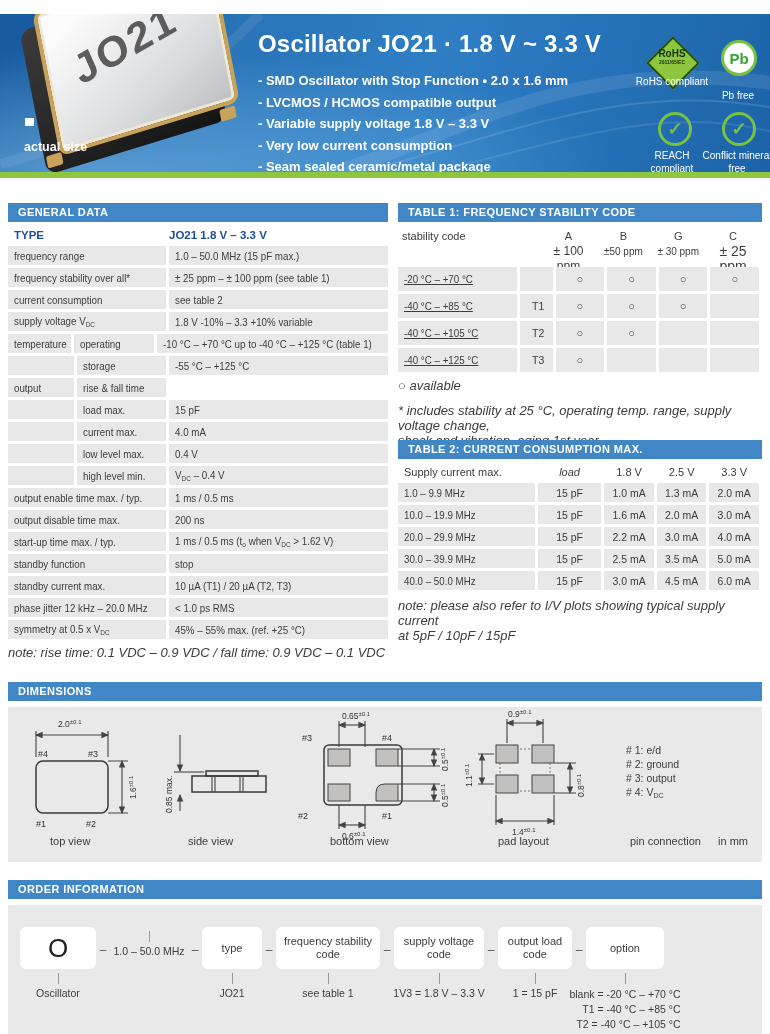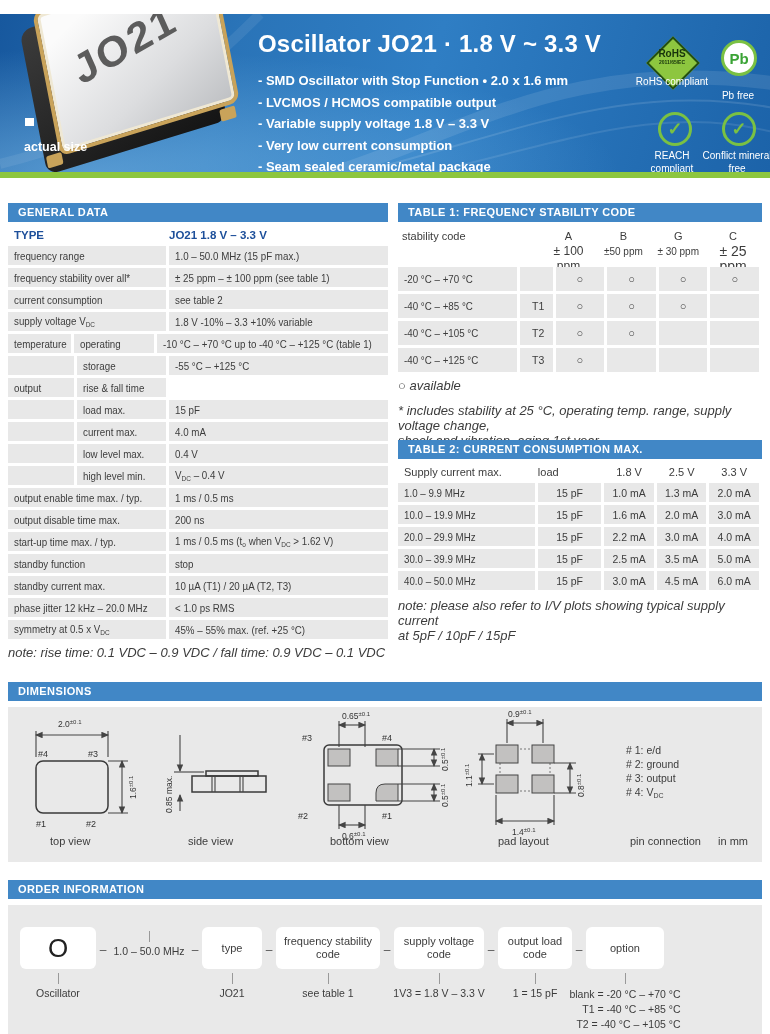--- a/index.html
+++ b/index.html
@@ -43,29 +43,29 @@
   .gc-group{width:66px;margin-right:3px;}
   .gc-sub{width:89px;margin-right:3px;}
   .gc-val{flex:1;}
   sub{font-size:7px;vertical-align:-2px;}
   .notetxt{font-size:13px;color:#3c3c3c;margin-top:6px;font-style:italic;}
   
   .t1head{display:flex;margin:4px 0 3px;height:38px;font-size:11px;}
   .t1head .hlabel{width:142px;padding:4px 0 0 4px;box-sizing:border-box;margin-right:3px;}
   .t1head .hcode{width:52px;margin-right:3px;text-align:center;line-height:15px;padding-top:3px;}
   .t1row{display:flex;margin-bottom:3px;height:24px;font-size:10.5px;}
-  .t1row .c-range{width:127px;margin-right:3px;}
+  .t1row .c-range{width:127px;margin-right:3px;text-decoration:underline;}
   .t1row .c-t{width:34px;margin-right:3px;padding-left:12px;}
   .t1row .c-o{width:52px;margin-right:3px;justify-content:center;padding-left:0;font-size:11px;}
   
   .t2block{position:absolute;left:0;top:237px;width:364px;}
   .t2head{display:flex;height:22px;align-items:center;font-size:11px;margin-top:2px;}
   .t2head .h0{width:138px;padding-left:6px;box-sizing:border-box;margin-right:3px;}
   .t2head .hc{width:50px;margin-right:3px;text-align:center;}
-  .t2head .hl{width:64px;margin-right:3px;}
+  .t2head .hl{width:64px;margin-right:3px;text-align:center;font-style:italic;}
   .t2row{display:flex;margin-bottom:3px;height:19px;font-size:10.5px;}
   .t2row .c0{width:138px;margin-right:3px;}
   .t2row .cl{width:64px;margin-right:3px;justify-content:center;padding-left:0;}
   .t2row .cc{width:50px;margin-right:3px;justify-content:center;padding-left:0;}
   
   .fullsec{position:absolute;left:8px;width:754px;}
   .panel{margin-top:6px;background:#e9e9e9;position:relative;}
   .dcap{position:absolute;font-size:11px;color:#3c3c3c;}
   .dim{font-size:8.5px;fill:#333;}
   .dimsup{font-size:6px;}

